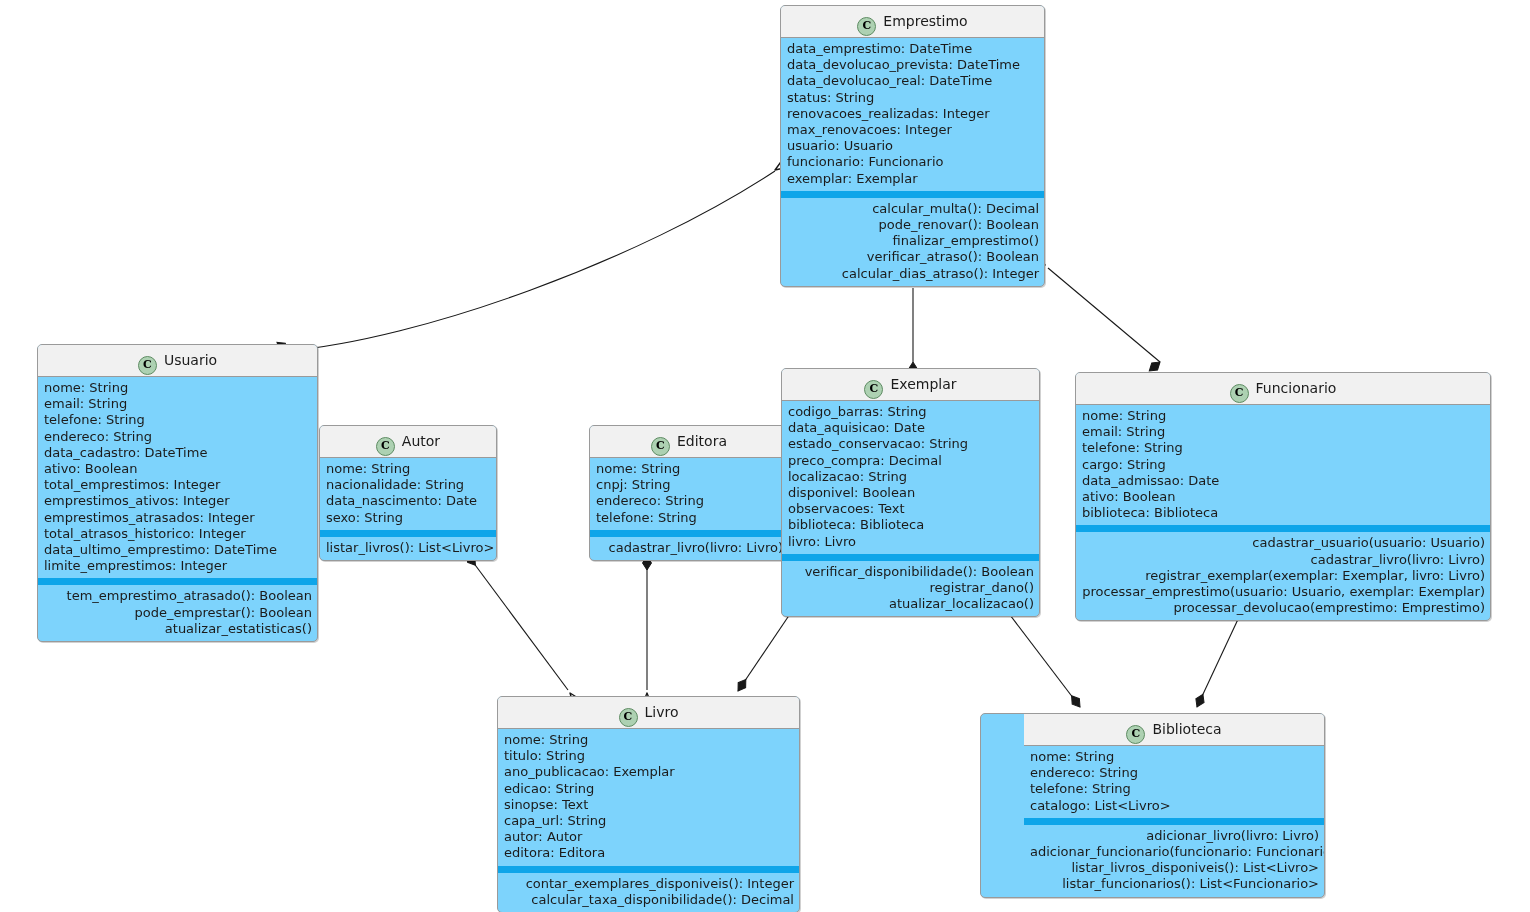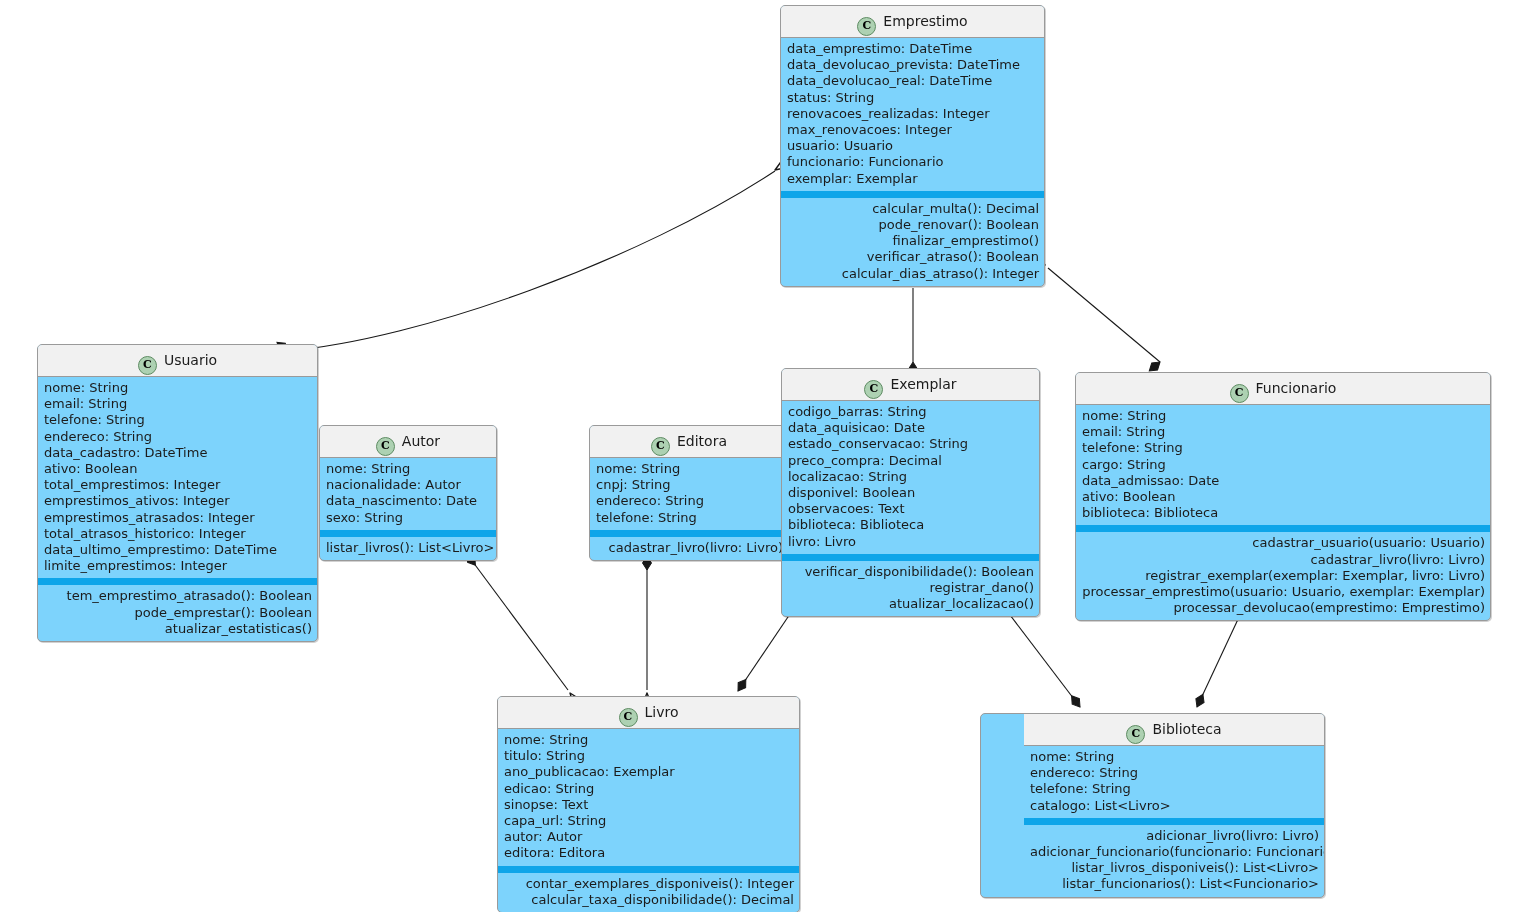--- a/index.html
+++ b/index.html
@@ -167,21 +167,21 @@
         <div class="compartment">
           <div class="member">tem_emprestimo_atrasado(): Boolean</div>
           <div class="member">pode_emprestar(): Boolean</div>
           <div class="member">atualizar_estatisticas()</div>
         </div>
       </div>
       <div class="uml-class" style="left: 319px; top: 425px; width: 178px;">
         <div class="uml-header"><span class="c-badge">C</span><span class="uml-title">Autor</span></div>
         <div class="compartment">
           <div class="member">nome: String</div>
-          <div class="member">nacionalidade: Autor</div>
+          <div class="member">nacionalidade: String</div>
           <div class="member">data_nascimento: Date</div>
           <div class="member">sexo: String</div>
         </div>
         <div class="compartment">
           <div class="member">listar_livros(): List&lt;Livro&gt;</div>
         </div>
       </div>
       <div class="uml-class" style="left: 549px; top: 425px; width: 200px; margin-left: 40px;">
         <div class="uml-header"><span class="c-badge">C</span><span class="uml-title">Editora</span></div>
         <div class="compartment">

